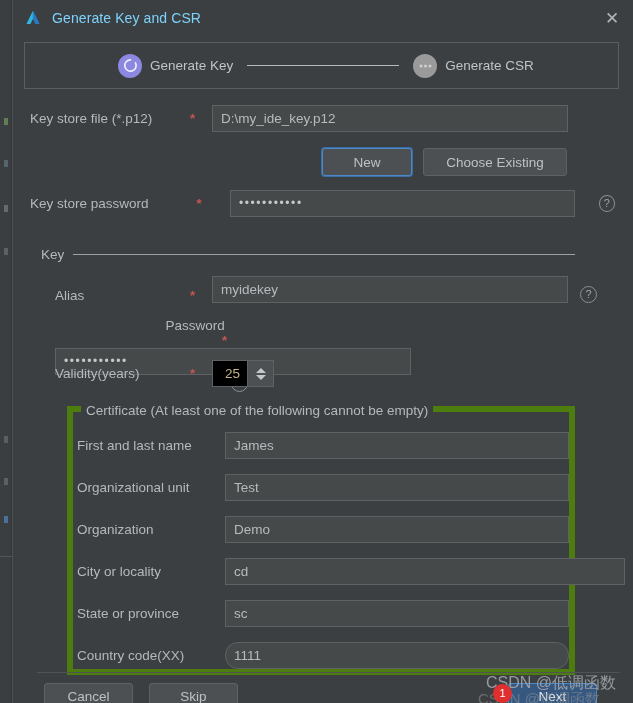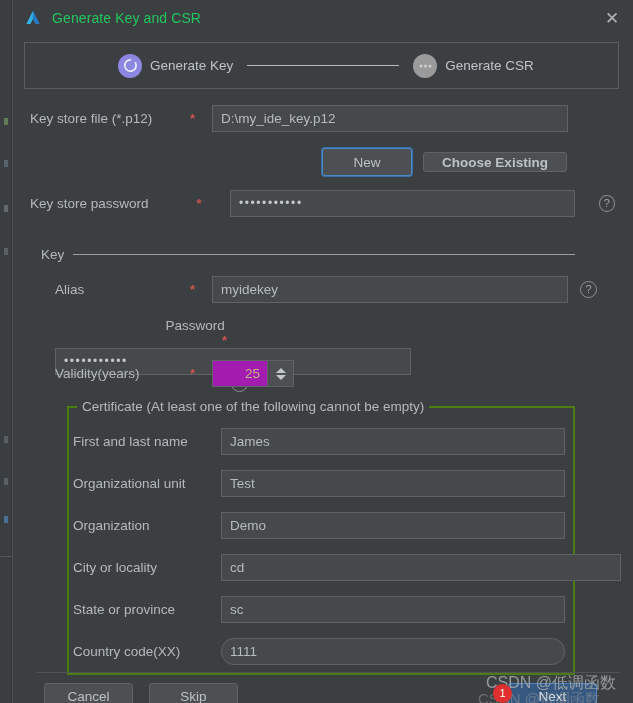--- a/index.html
+++ b/index.html
@@ -30,21 +30,21 @@
   }
 
   
   #titlebar {
     position: relative; height: 36px; width: 100%;
     background: #3C3F41;
   }
   #app-logo { position: absolute; left: 10px; top: 8px; width: 20px; height: 20px; }
   #dialog-title {
     position: absolute; left: 39px; top: 8px;
-    font-size: 14px; color: #22c55e; line-height: 20px;
+    font-size: 14px; color: #7dd3fc; line-height: 20px;
     letter-spacing: .1px; white-space: nowrap;
   }
   #close-btn {
     position: absolute; right: 8px; top: 6px; width: 26px; height: 24px;
     display: flex; align-items: center; justify-content: center;
     color: #AFB3B6; font-size: 17px; line-height: 1; cursor: pointer;
   }
 
   
   #step-header {
@@ -105,32 +105,32 @@
   }
 
   
   #key-section { position: absolute; left: 28px; top: 247px; width: 534px; display: flex; align-items: center; }
   #key-section .sec-label { font-size: 13.5px; color: #B4B9BD; margin-right: 9px; }
   #key-section .sec-line { flex: 1; height: 1px; background: #9AA0A4; }
 
   
   #cert-group {
     position: absolute; left: 54px; top: 406px; width: 508px; height: 269px;
-    border: 2px solid #4d7c0f;
+    border: 6px solid #4d7c0f;
   }
   #cert-legend {
     position: absolute; left: 8px; top: -9px;
     background: #3C3F41; padding: 0 5px;
     font-size: 13.5px; color: #B4B9BD; white-space: nowrap;
   }
 
   
   #validity-spin { display: flex; align-items: stretch; }
   #validity-spin .num {
-    width: 56px; background: #a21caf; border: 1px solid #5E6264;
+    width: 36px; background: #000000; border: 1px solid #5E6264;
     color: #C6B28A; font-size: 13.5px; text-align: right;
     padding-right: 7px; line-height: 25px; height: 27px;
   }
   #validity-spin .arrows {
     width: 26px; height: 27px; background: #4C5052;
     border: 1px solid #5E6264; border-left: none;
     display: flex; flex-direction: column; align-items: center; justify-content: center;
     gap: 2px; cursor: pointer;
   }
   .tri-up { width: 0; height: 0; border-left: 5px solid transparent; border-right: 5px solid transparent; border-bottom: 5px solid #C3C8CB; }
@@ -217,36 +217,36 @@
   </div>
 
   <div class="row" style="left:17px; top:105px; width:585px;">
     <span class="lbl" style="width:160px;">Key store file (*.p12)</span>
     <span class="req" style="width:22px;">*</span>
     <span class="field" style="width:356px;">D:\my_ide_key.p12</span>
   </div>
 
   <div class="row" style="left:309px; top:148px;">
     <div class="btn focused" style="width:90px; height:28px;">New</div>
-    <div class="btn" style="width:144px; height:20px; margin-left:11px;font-weight:bold;">Choose Existing</div>
+    <div class="btn" style="width:144px; height:28px; margin-left:11px;">Choose Existing</div>
   </div>
 
   <div class="row" style="left:17px; top:190px; width:585px;gap:12px;">
     <span class="lbl" style="width:160px;">Key store password</span>
     <span class="req" style="width:22px;">*</span>
     <span class="field pw" style="width:356px;">•••••••••••</span>
     <span class="help-icon" style="margin-left:12px;">?</span>
   </div>
 
   <div id="key-section">
     <span class="sec-label">Key</span>
     <span class="sec-line"></span>
   </div>
 
-  <div class="row" style="left:42px; top:276px;">
+  <div class="row" style="left:42px; top:276px;align-items:flex-end;">
     <span class="lbl" style="width:135px;">Alias</span>
     <span class="req" style="width:22px;">*</span>
     <span class="field" style="width:356px;">myidekey</span>
     <span class="help-icon" style="margin-left:12px;">?</span>
   </div>
 
   <div class="row" style="left:42px; top:318px;flex-direction:column;">
     <span class="lbl" style="width:135px;">Password</span>
     <span class="req" style="width:22px;">*</span>
     <span class="field pw" style="width:356px;">•••••••••••</span>

